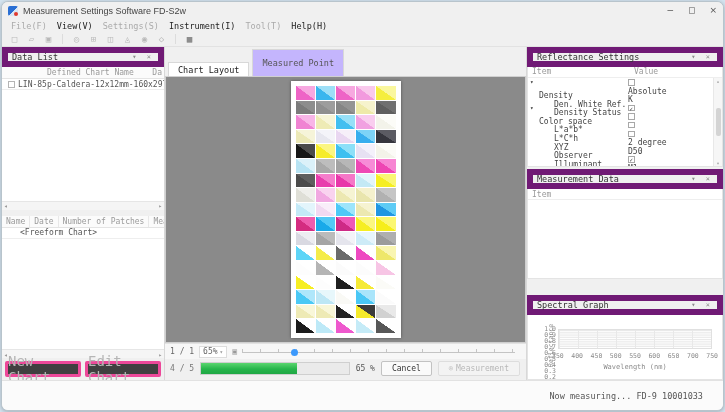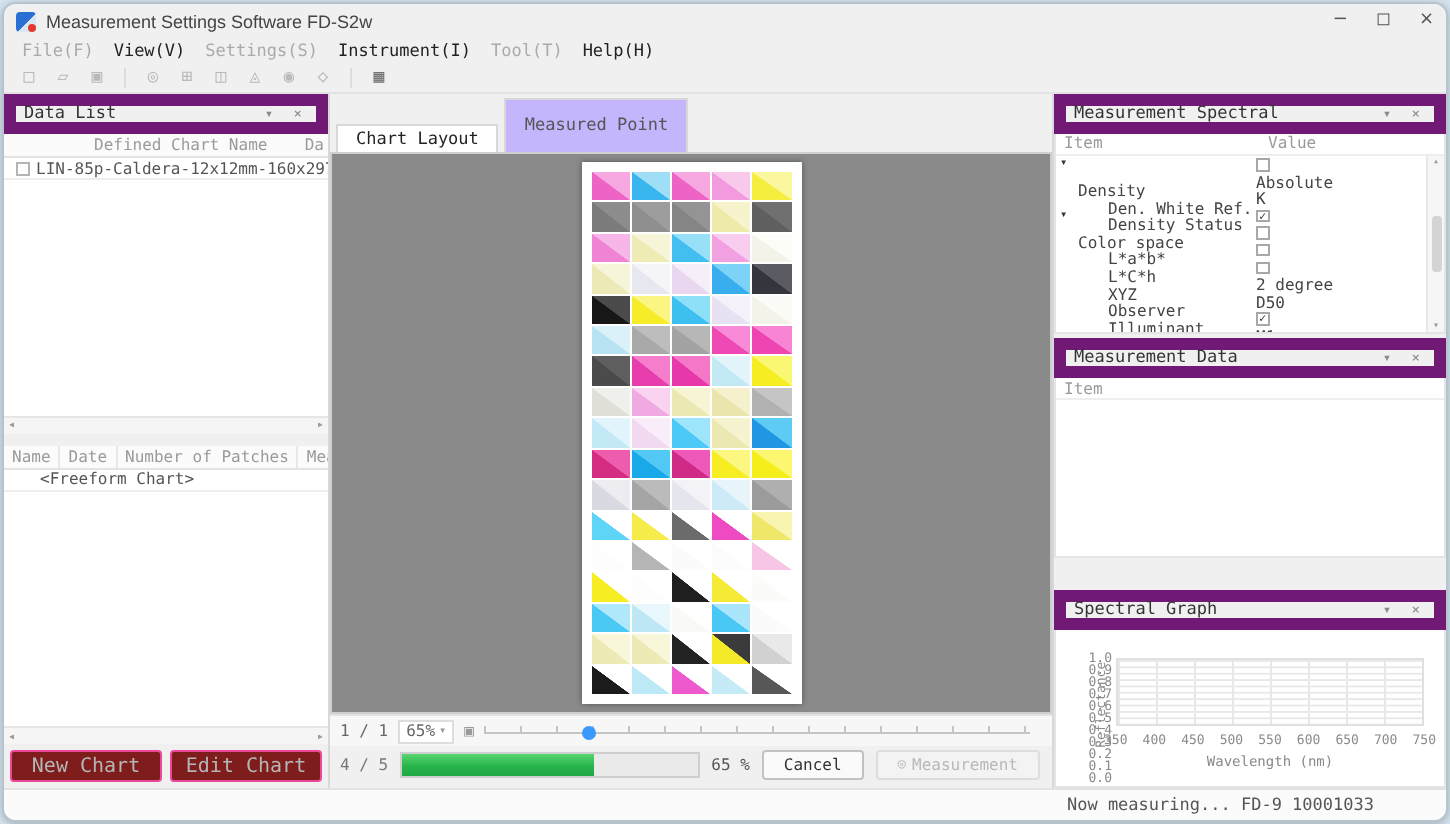--- a/index.html
+++ b/index.html
@@ -51,21 +51,21 @@
   .cb { width:7px; height:7px; border:1px solid #b5b5b5; background:#fff; margin:0 3px 0 6px; flex:0 0 auto; }
   .listbody { flex:1 1 auto; background:#fff; min-height:0; }
   .hscroll { height:9px; background:#f5f5f5; border-top:1px solid #e6e6e6; display:flex;
              align-items:center; justify-content:space-between; padding:0 2px; color:#9a9a9a;
              font-size:6px; flex:0 0 auto; }
   .vsplit { height:6px; background:#f0f0f0; flex:0 0 auto; }
   .cl-colhead span { padding:0 4px; border-right:1px solid #e8e8e8; height:100%;
                      display:flex; align-items:center; flex:0 0 auto; }
   .freeform { padding-left:18px; }
   .btnrow { height:22px; display:flex; gap:4px; padding:3px 3px; background:#f0f0f0; flex:0 0 auto; }
-  .btn { flex:1; background:#7f1d1d; border:1px solid #ec4899; border-radius:2px; font-size:10px;
+  .btn { flex:1; background:#404040; border:3px solid #ec4899; border-radius:2px; font-size:14px;
          color:#b5b5b5; display:flex; align-items:center; justify-content:center;
          font-family:"DejaVu Sans Mono",monospace; }
 
   
   .center { flex:1; display:flex; flex-direction:column; min-width:0;margin-top:16px; }
   .tabs { height:14px; display:flex; align-items:flex-end; background:#f0f0f0;
           border-bottom:1px solid #d0d0d0; flex:0 0 auto; }
   .tab { padding:1px 9px 1px; font-size:8.5px; color:#555; background:#c4b5fd;
          border:1px solid #d8d8d8; border-bottom:none; margin-left:3px; height:27px;
          display:flex; align-items:center; }
@@ -139,22 +139,22 @@
                            linear-gradient(to bottom,#e8e8e8 1px,transparent 1px);
           background-size:12.5% 10%; }
   .yticks { position:absolute; left:0; width:28px; top:11px; bottom:10px; display:flex;
             flex-direction:column; justify-content:space-between; }
   .yticks span { font-size:6.5px; color:#8a8a8a; text-align:right; line-height:6px; }
   .xticks { position:absolute; left:24px; right:4px; bottom:19px; display:flex; justify-content:space-between; }
   .xticks span { font-size:6.5px; color:#8a8a8a; }
   .xlabel { position:absolute; left:30px; right:10px; bottom:8px; text-align:center; font-size:7px; color:#8a8a8a; }
 
   
-  .statusbar { height:16px; background:#fbfbfb; border-top:1px solid #e2e2e2; display:flex;
-               align-items:center; justify-content:flex-end; padding-right:36px; font-size:8.5px;
+  .statusbar { height:30px; background:#fbfbfb; border-top:1px solid #e2e2e2; display:flex;
+               align-items:center; justify-content:flex-end; padding-right:20px; font-size:8.5px;
                color:#555; flex:0 0 auto; }
 </style>
 </head>
 <body>
 
 <div class="window">
 
   <div class="titlebar">
     <div class="appicon"></div>
     <div class="title">Measurement Settings Software FD-S2w</div>
@@ -352,21 +352,21 @@
           <span class="mbicon">◎</span>
           <span>Measurement</span>
         </div>
       </div>
     </div>
 
     <div class="right">
 
       <div class="rpanel ms">
         <div class="panelhead">
-          <span>Measurement Spectral</span>
+          <span>Reflectance Settings</span>
           <span class="ph-icons">▾ ×</span>
         </div>
         <div class="content">
           <div class="ms-colhead">
             <span class="c1">Item</span>
             <span class="c2">Value</span>
           </div>
           <div class="ms-rows" id="msrows">
               <div class="msrow">
                 <span class="exp">▾</span>

